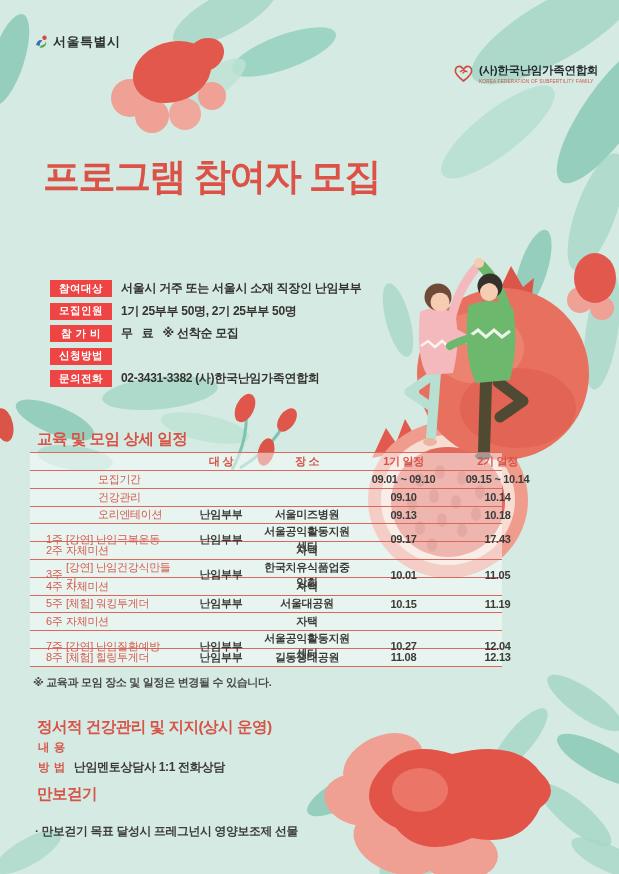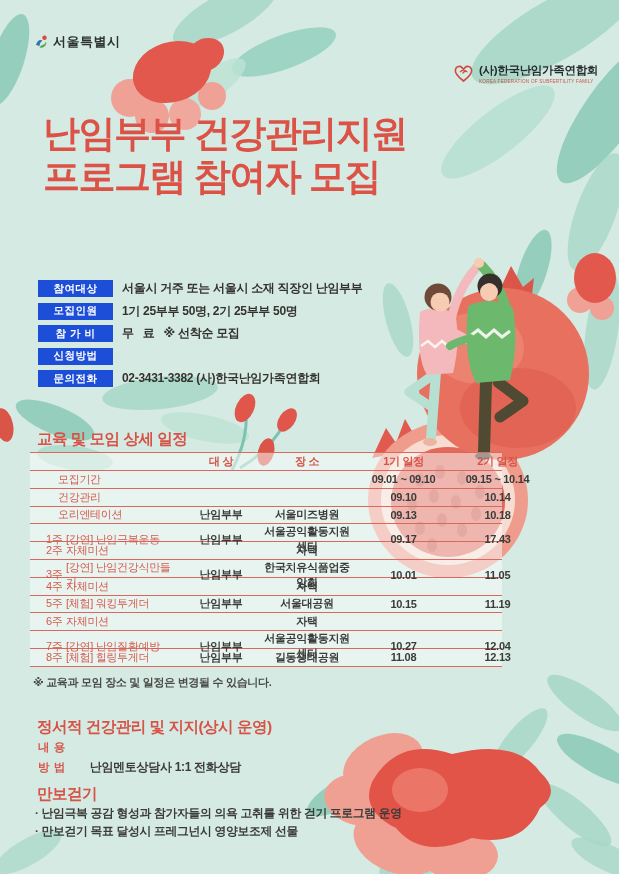--- a/index.html
+++ b/index.html
@@ -20,47 +20,47 @@
 
   
   .title { position:absolute; left:43px; top:112px; font-size:37px; font-weight:800;
            color:#dc5247; line-height:1.17; letter-spacing:-1.5px; }
   .intro { position:absolute; left:45px; top:223px; font-size:11.3px; color:#55605b;
            line-height:1.72; letter-spacing:-.3px; }
 
   
   .info-list { position:absolute; left:38px; top:280px; }
   .info-row { display:flex; align-items:center; height:17px; margin-bottom:5.5px; }
-  .tag { width:75px; height:17px; background:#1d4ed8; color:#fff; font-size:10.5px;
+  .tag { width:62px; height:17px; background:#ef4444; color:#fff; font-size:10.5px;
          font-weight:bold; display:flex; align-items:center; justify-content:center;
-         letter-spacing:.5px; flex:none; }
+         letter-spacing:.5px; flex:none;margin-left:12px; }
   .ival { margin-left:9px; font-size:12px; color:#34322f; font-weight:600;
           letter-spacing:-.3px; white-space:pre; }
 
   
   .sec-title { position:absolute; font-size:15.5px; font-weight:800; color:#d75347; letter-spacing:-.5px; }
   .t-sched { left:37px; top:429px; }
   .table { position:absolute; left:30px; top:452px; width:472px; }
   .trow { display:grid; grid-template-columns:34px 116px 82px 90px 103px 85px;
           padding-right:50px; height:17.8px; align-items:center;
           background:rgba(250,253,252,.52); border-bottom:1px solid #db685d;
           font-size:11px; letter-spacing:-.3px; }
   .thead { height:19px; border-top:1.5px solid #db685d; border-bottom:1.5px solid #db685d;
            color:#d75347; font-weight:600; }
   .c-week { padding-left:16px; }
   .c-name { padding-left:2px; }
-  .span2 { grid-column:1/3; padding-left:28px; }
+  .span2 { grid-column:1/3; padding-left:28px;margin-left:40px; }
   .ctr { text-align:center; }
   .red { color:#d7584d; }
   .dark { color:#3b3b39; font-weight:600; }
   .note { position:absolute; left:33px; top:675px; font-size:11px; color:#4a4a48; font-weight:600; letter-spacing:-.3px; }
 
   
   .t-emo { left:37px; top:717px; }
-  .kv-row { position:absolute; display:flex; gap:24px; align-items:baseline;justify-content:flex-end; }
+  .kv-row { position:absolute; display:flex; gap:8px; align-items:baseline;justify-content:flex-end; }
   .kv-label { font-size:11.5px; font-weight:bold; color:#d7584d; letter-spacing:.5px; }
   .kv-val { font-size:12px; color:#3b3b39; font-weight:600; letter-spacing:-.3px; }
   .t-walk { left:37px; top:784px; }
   .bullet { position:absolute; left:35px; font-size:11.8px; color:#3b3b39; font-weight:600; letter-spacing:-.3px; }
 </style>
 </head>
 <body>
 
 <div class="poster">
 
@@ -197,21 +197,21 @@
         <path d="M10.5 17 C4 12 1.5 8.5 2.5 5.2 C3.4 2.4 7 1.5 9 3.6 L10.5 5.2 L12 3.6 C14 1.5 17.6 2.4 18.5 5.2 C19.5 8.5 17 12 10.5 17 Z" fill="none" stroke="#cf4a3f" stroke-width="1.6"></path>
         <path d="M7 8 Q10.5 4.5 13.5 7.5 Q11 7 9.5 9.5" fill="none" stroke="#cf4a3f" stroke-width="1.2"></path>
       </svg>
       <div class="col">
         <span class="name">(사)한국난임가족연합회</span>
         <span class="sub">KOREA FEDERATION OF SUBFERTILITY FAMILY</span>
       </div>
     </div>
 
     <h1 class="title">
-      <span>난임부부 건강관리지원</span><br>
+      <br>
       <span>프로그램 참여자 모집</span>
     </h1>
 
 
     <div class="info-list">
       <div class="info-row">
         <span class="tag">참여대상</span>
         <span class="ival">서울시 거주 또는 서울시 소재 직장인 난임부부</span>
       </div>
       <div class="info-row">
@@ -335,17 +335,16 @@
     <h2 class="sec-title t-emo">정서적 건강관리 및 지지(상시 운영)</h2>
     <div class="kv-row" style="left:38px; top:740px;">
       <span class="kv-label">내 용</span>
     </div>
     <div class="kv-row" style="left:38px; top:759px;">
       <span class="kv-label">방 법</span>
       <span class="kv-val">난임멘토상담사 1:1 전화상담</span>
     </div>
 
     <h2 class="sec-title t-walk">만보걷기</h2>
-    <p class="bullet" style="top:806px;">· 난임극복 공감 형성과 참가자들의 의욕 고취를 위한 걷기 프로그램 운영</p>
     <p class="bullet" style="top:824px;">· 만보걷기 목표 달성시 프레그넌시 영양보조제 선물</p>
 
   </div>
 </div>
 
 </body></html>

